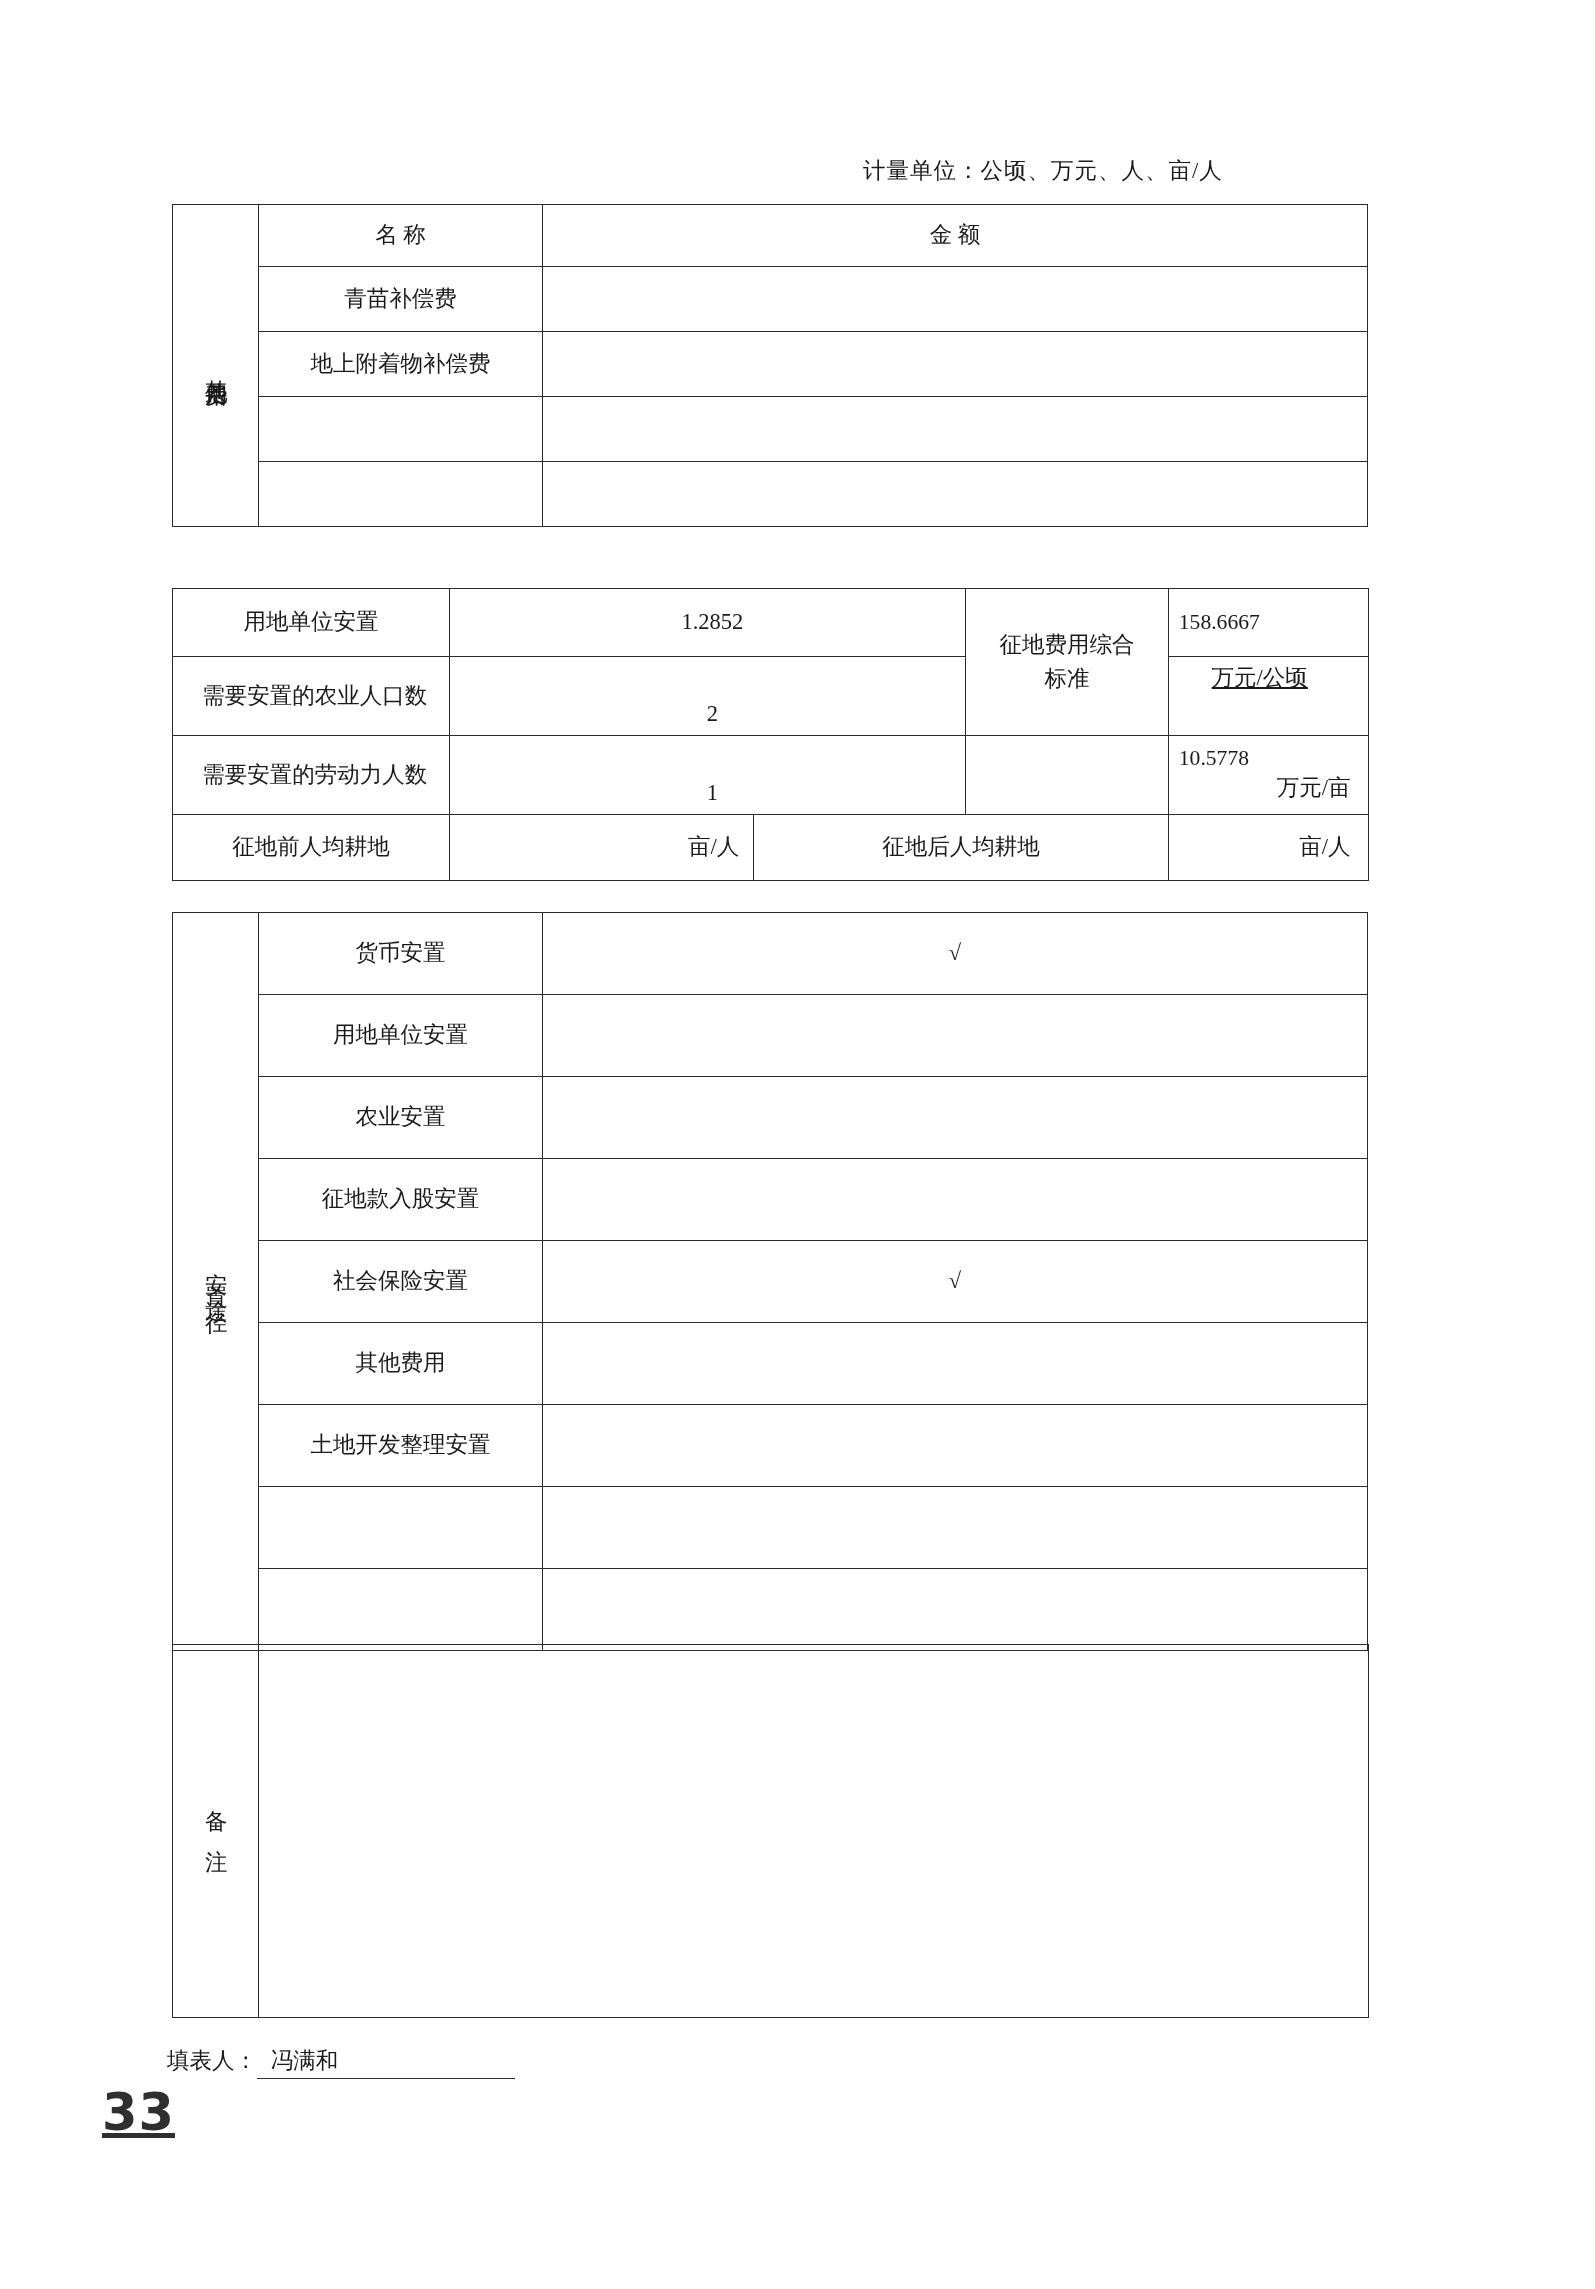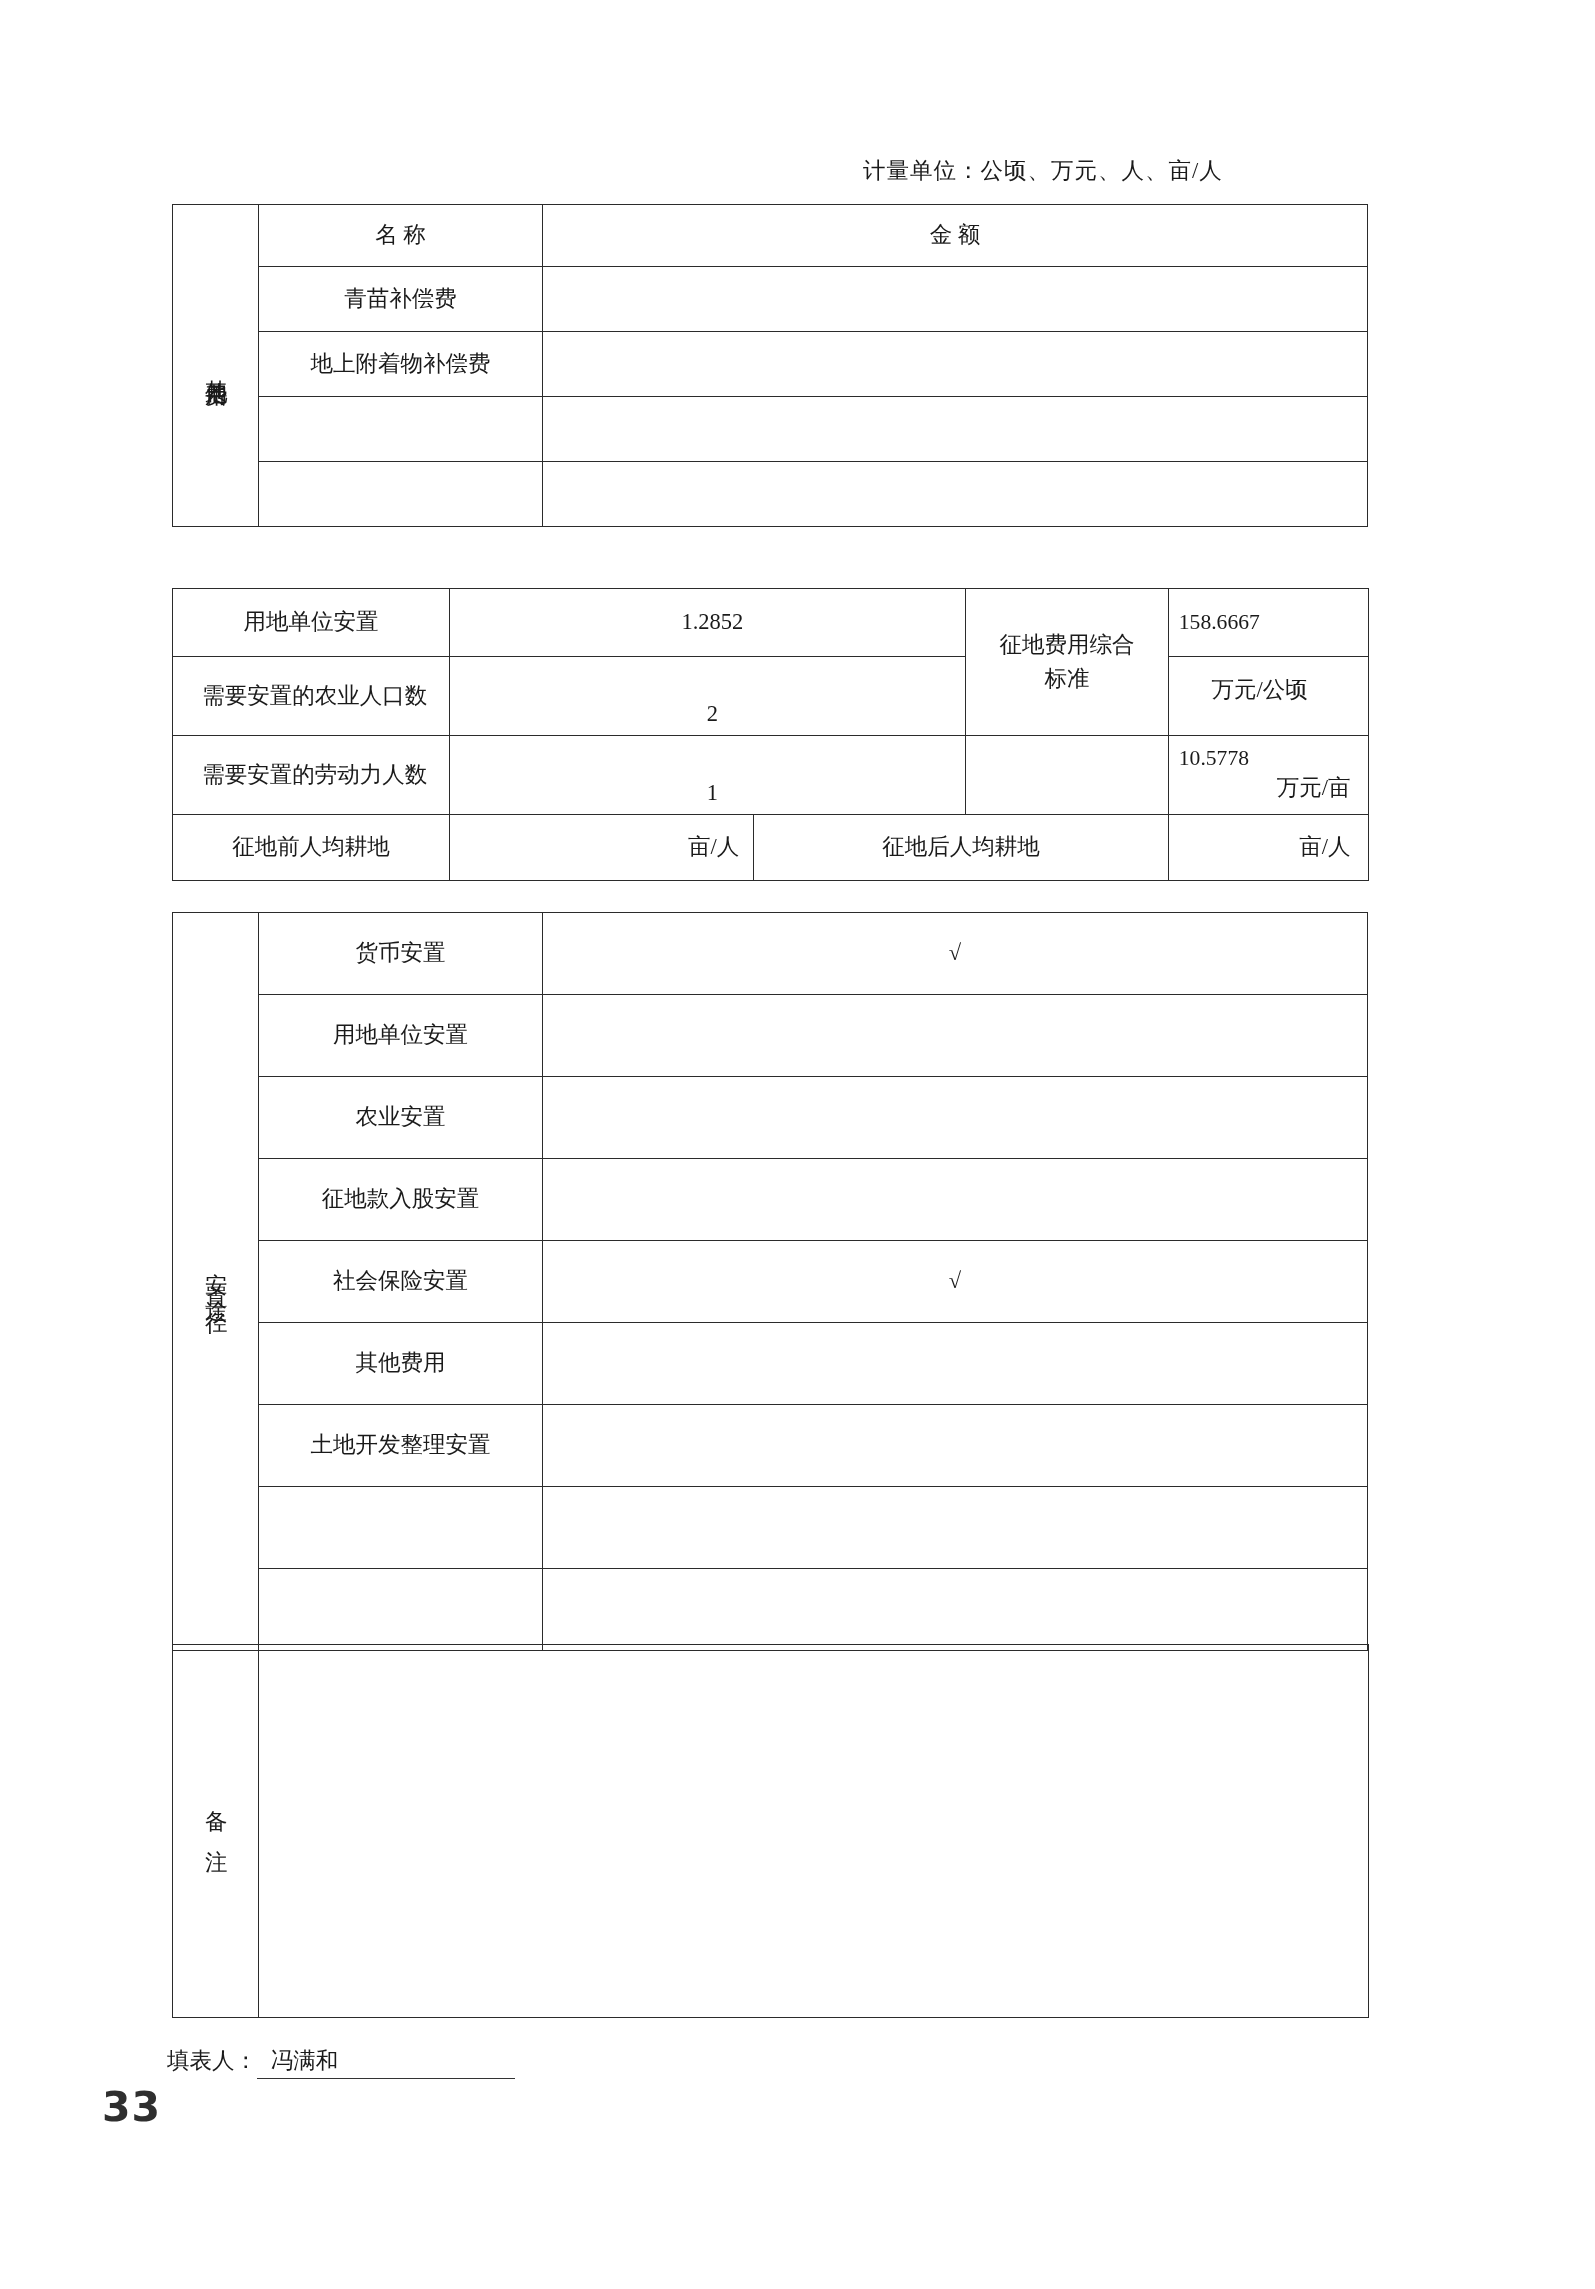--- a/index.html
+++ b/index.html
@@ -87,24 +87,25 @@
     min-width: 235px;
     border-bottom: 1.5px solid #333;
     padding: 0 9.8px 2px 13.7px;
     text-align: left;
   }
   .page-number {
     position: absolute;
     left: 102px;
     top: 2083px;
     font-family: "DejaVu Sans", sans-serif;
-    font-size: 41px;
+    font-size: 51px;
     font-weight: bold;
     color: #2f2f2f;
     letter-spacing: 1px;
+    text-decoration: underline;
   }
 </style>
 </head>
 <body>
 
 <div class="page">
 
   <div class="units-line">计量单位：公顷、万元、人、亩/人</div>
 
   <table class="grid" style="left:172px; top:204px; width:1196px;">
@@ -157,21 +158,21 @@
           <div style="display:flex; align-items:flex-end; height:100%;">
             <span class="cellval" style="flex:0 0 auto;">158.6667</span>
           </div>
         </td>
       </tr>
       <tr>
         <td style="height:78px;">
           <span style="display:inline-block; width:245px; text-align:left; padding-left:27.4px; line-height:1.4;">需要安置的农业人口数</span>
         </td>
         <td class="cellval" colspan="2" style="vertical-align:bottom; padding-bottom:5.9px;">2</td>
-        <td class="rightpad" style="vertical-align:top; padding-top:18px;">万元/公顷</td>
+        <td class="rightpad" style="vertical-align:top; padding-top:6px;text-decoration:underline;">万元/公顷</td>
       </tr>
       <tr>
         <td style="height:78px;">
           <span style="display:inline-block; width:245px; text-align:left; padding-left:27.4px; line-height:1.4;">需要安置的劳动力人数</span>
         </td>
         <td class="cellval" colspan="2" style="vertical-align:bottom; padding-bottom:5.9px;">1</td>
         <td style="border-top:none;"></td>
         <td style="padding:0;">
           <div style="display:flex; flex-direction:column; height:100%; justify-content:space-between;">
             <span class="cellval" style="padding-top:2px;">10.5778</span>

